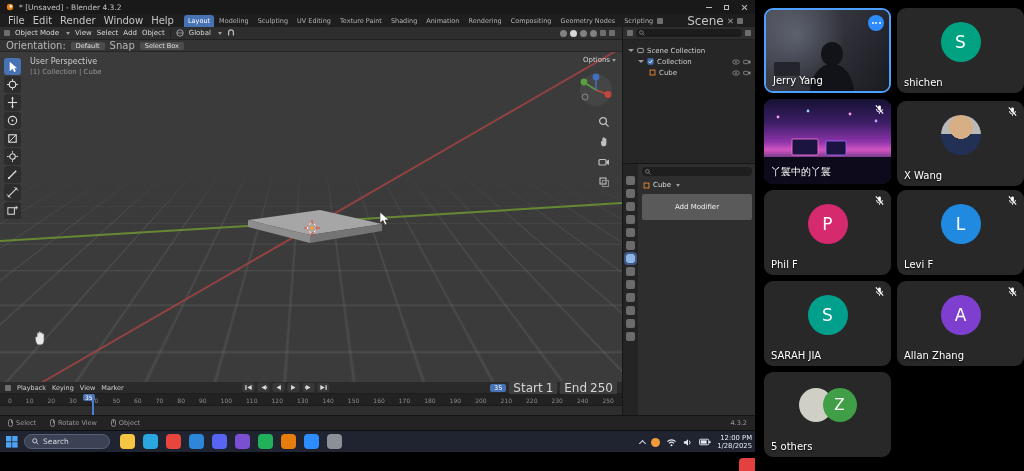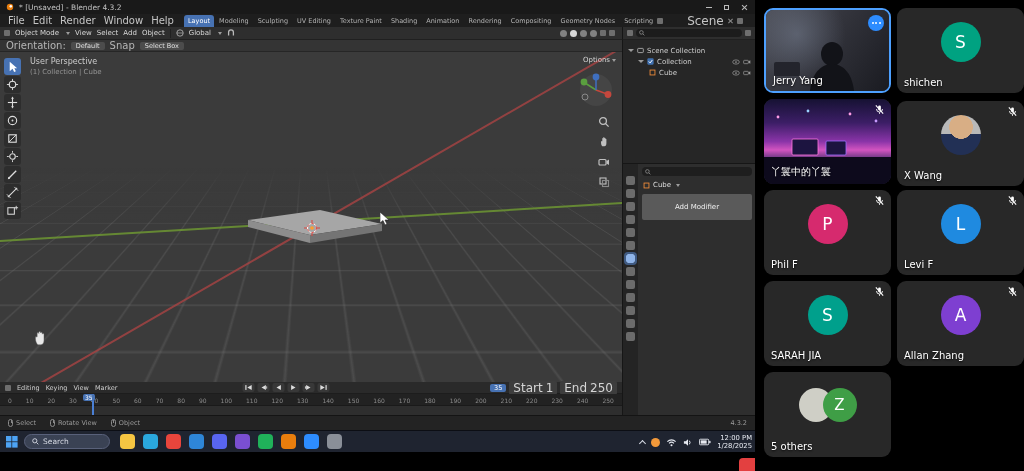--- a/index.html
+++ b/index.html
@@ -466,21 +466,21 @@
         </div>
         <div class="addmod">
           <span>Add Modifier</span>
         </div>
       </div>
     </div>
 
     <div class="timeline">
       <div class="tl-header">
         <span class="sq6"></span>
-        <span class="tl-m">Editing</span>
+        <span class="tl-m">Playback</span>
         <span class="tl-m">Keying</span>
         <span class="tl-m">View</span>
         <span class="tl-m">Marker</span>
         <span class="transport">
           <span class="tbtn">
               <svg width="8" height="7" viewBox="0 0 10 8">
                 <rect x="1" y="1" width="1.5" height="6" fill="#ddd"></rect>
                 <polygon points="9,1 3.5,4 9,7" fill="#ddd"></polygon>
               </svg>
             </span>

